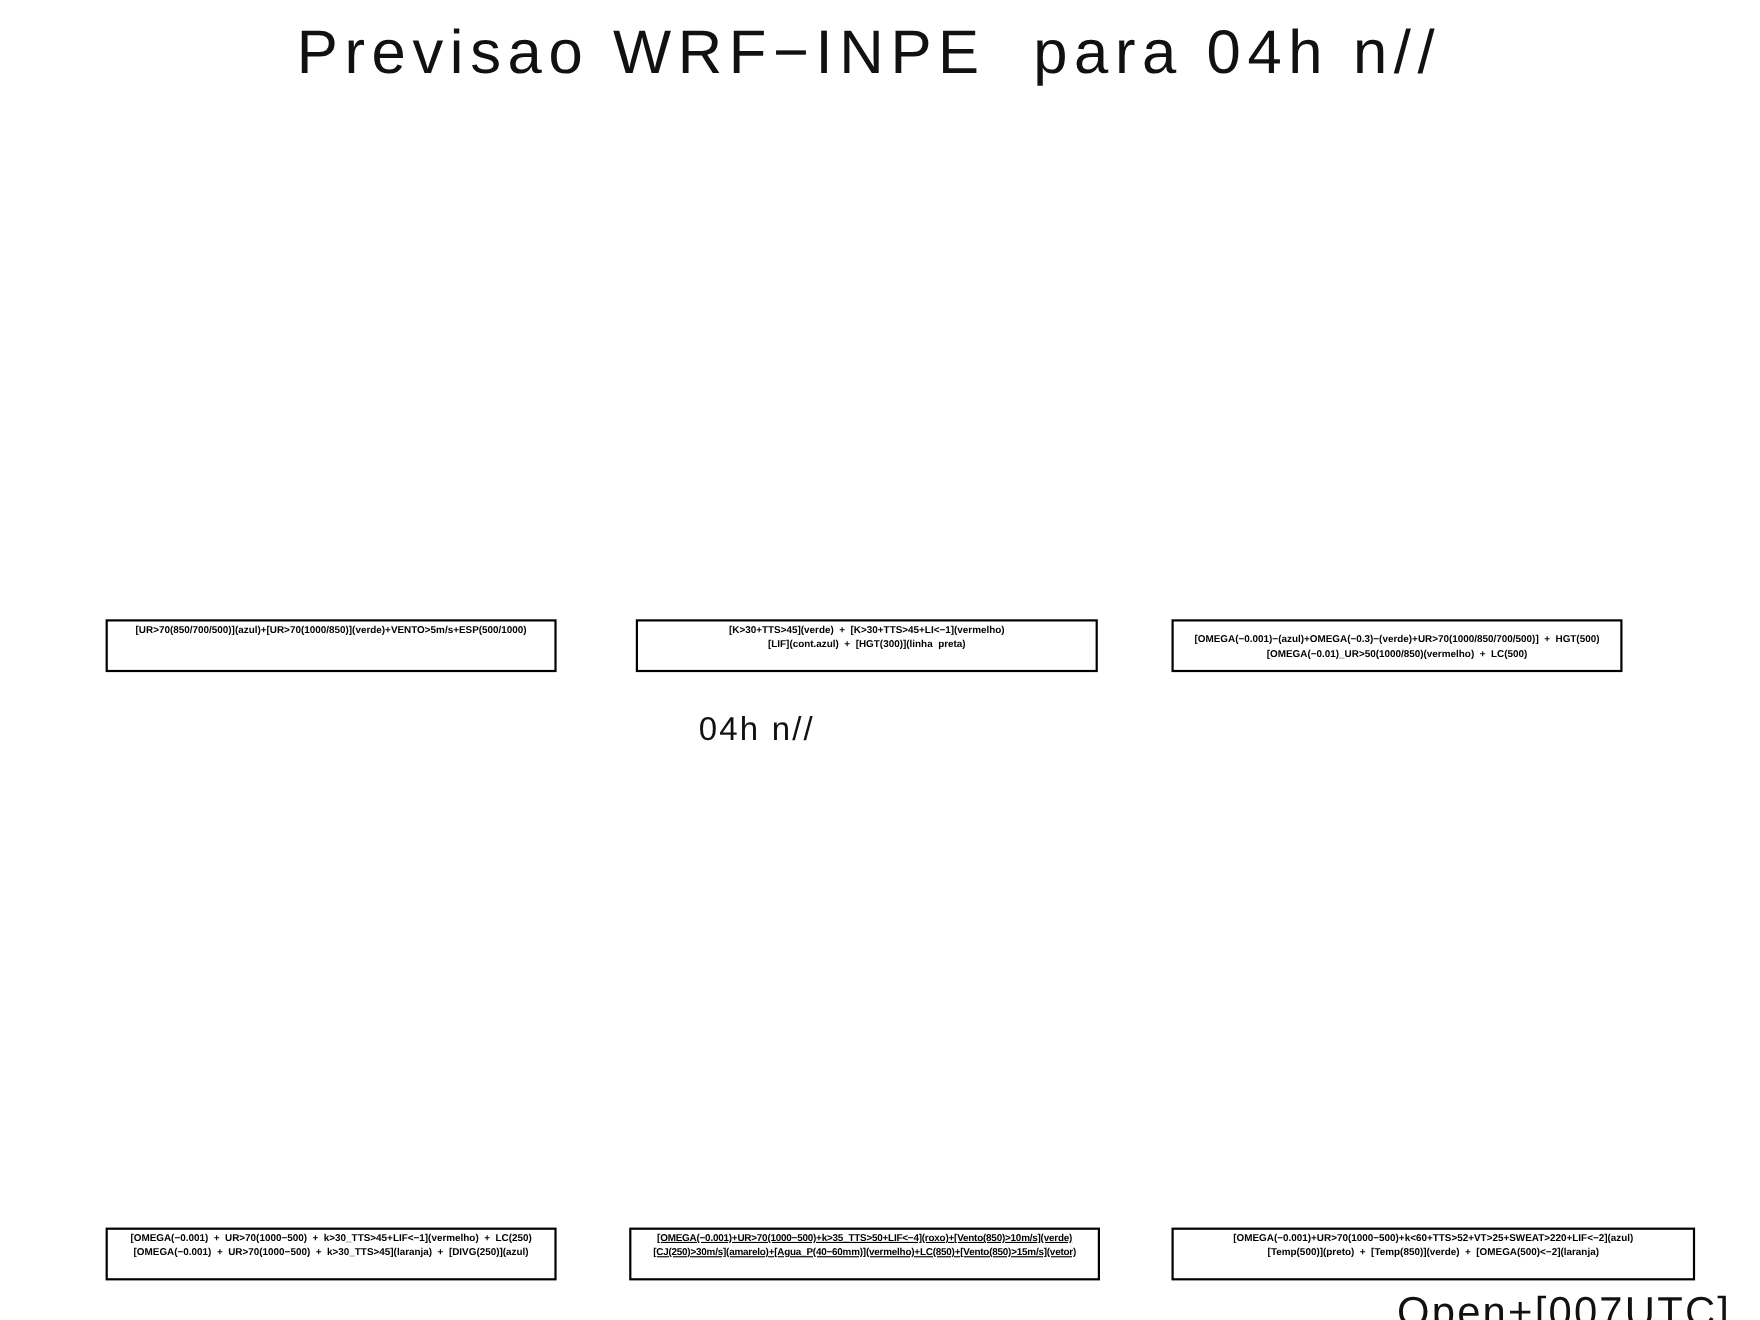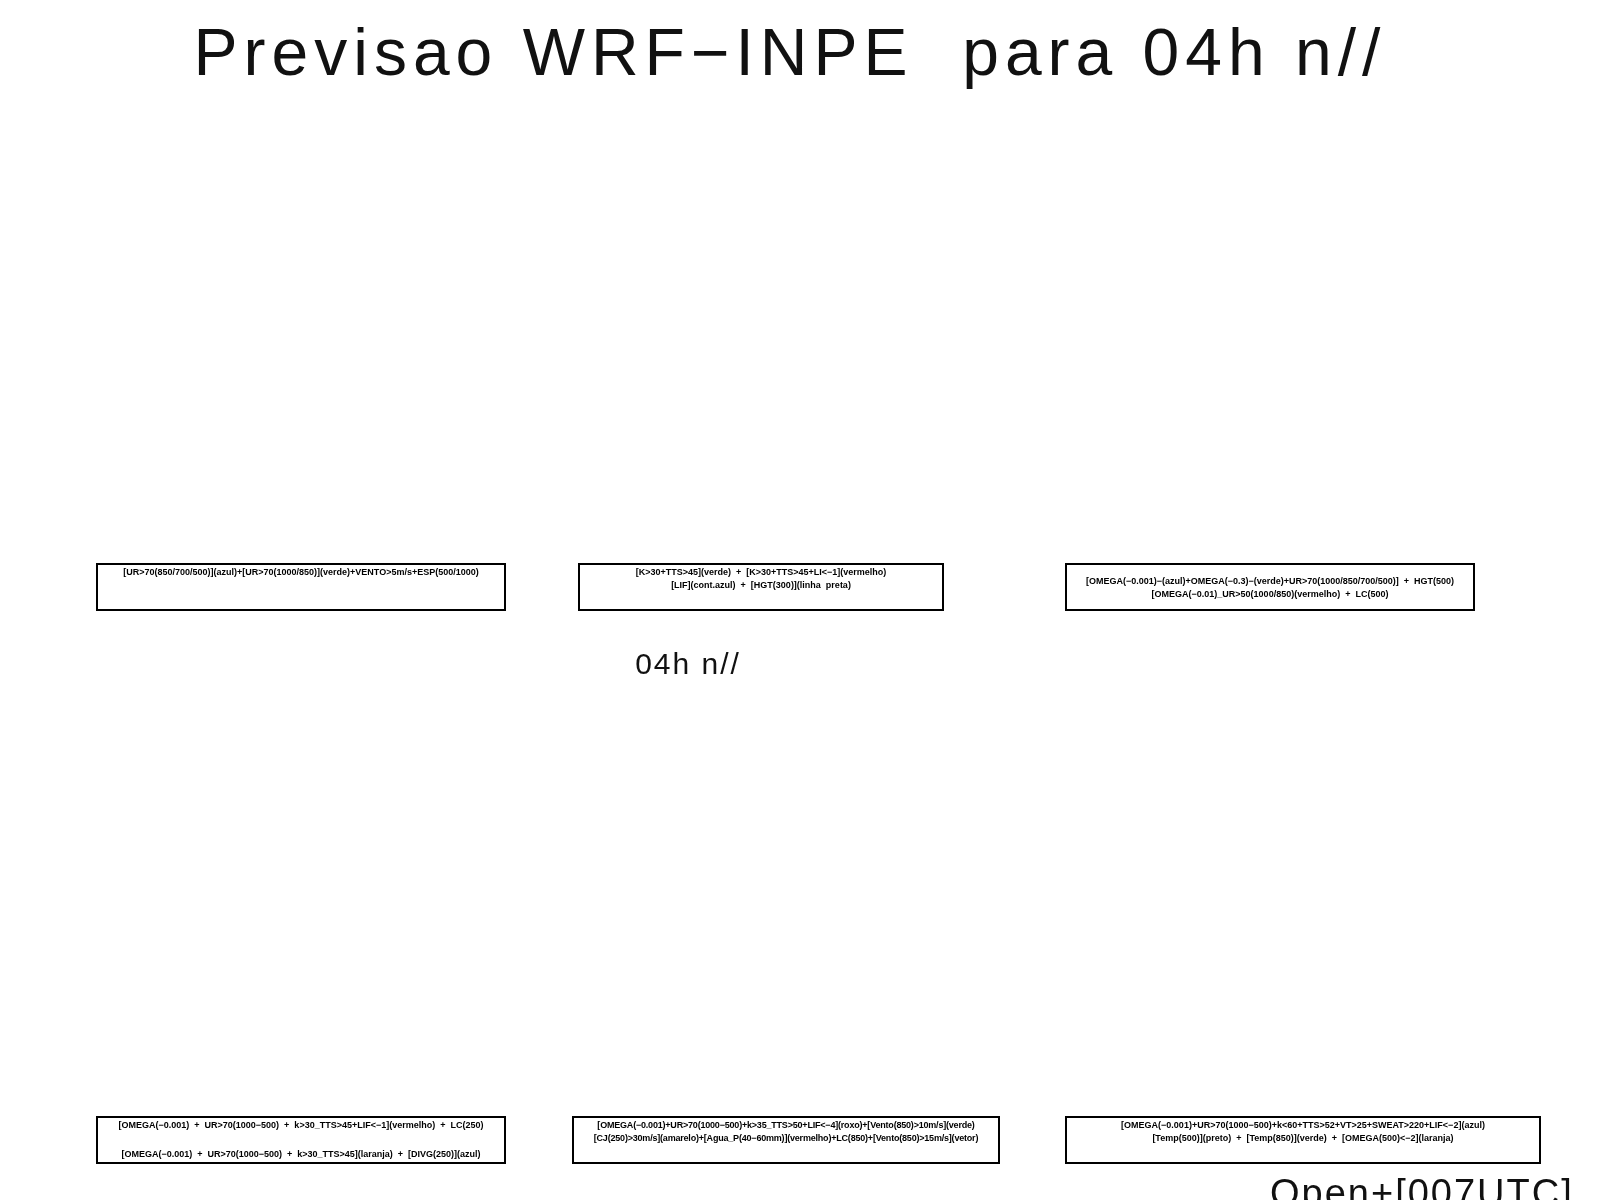--- a/index.html
+++ b/index.html
@@ -17,21 +17,21 @@
     color: #111111;
     font-family: "Liberation Sans", sans-serif;
     font-weight: 400;
     white-space: pre;
   }
   .title {
     top: 14px;
     left: 0;
     width: 1580px;
     text-align: center;
-    font-size: 66px;
+    font-size: 56px;
     letter-spacing: 6px;
   }
   .subtitle {
     top: 647px;
     left: 0;
     width: 1376px;
     text-align: center;
     font-size: 30px;
     letter-spacing: 2px;
   }
@@ -56,26 +56,26 @@
   .panel-line {
     font-family: "Liberation Sans", sans-serif;
     font-weight: bold;
     font-size: 9px;
     line-height: 13px;
     white-space: pre;
     color: #000000;
     text-align: center;
   }
   .p-t1 { left: 96px;   top: 563px;  width: 410px; }
-  .p-t2 { left: 578px;  top: 563px;  width: 366px; }
+  .p-t2 { left: 578px;  top: 563px;  width: 420px; }
   .p-t3 { left: 1065px; top: 563px;  width: 410px; justify-content: center; }
-  .p-b1 { left: 96px;   top: 1116px; width: 410px; gap: 16px; }
+  .p-b1 { left: 96px;   top: 1116px; width: 410px; }
   .p-b2 { left: 572px;  top: 1116px; width: 428px; }
   .p-b3 { left: 1065px; top: 1116px; width: 476px; }
-  .p-b2 .panel-line { letter-spacing: -0.2px; }
+  .p-b2 .panel-line { letter-spacing: -0.2px; text-decoration: underline; }
 </style>
 </head>
 <body>
 
 <div class="canvas">
 
   <div class="thin-text title">Previsao WRF−INPE  para 04h n//</div>
 
   <div class="panel p-t1">
     <div class="panel-line">[UR&gt;70(850/700/500)](azul)+[UR&gt;70(1000/850)](verde)+VENTO&gt;5m/s+ESP(500/1000)</div>

